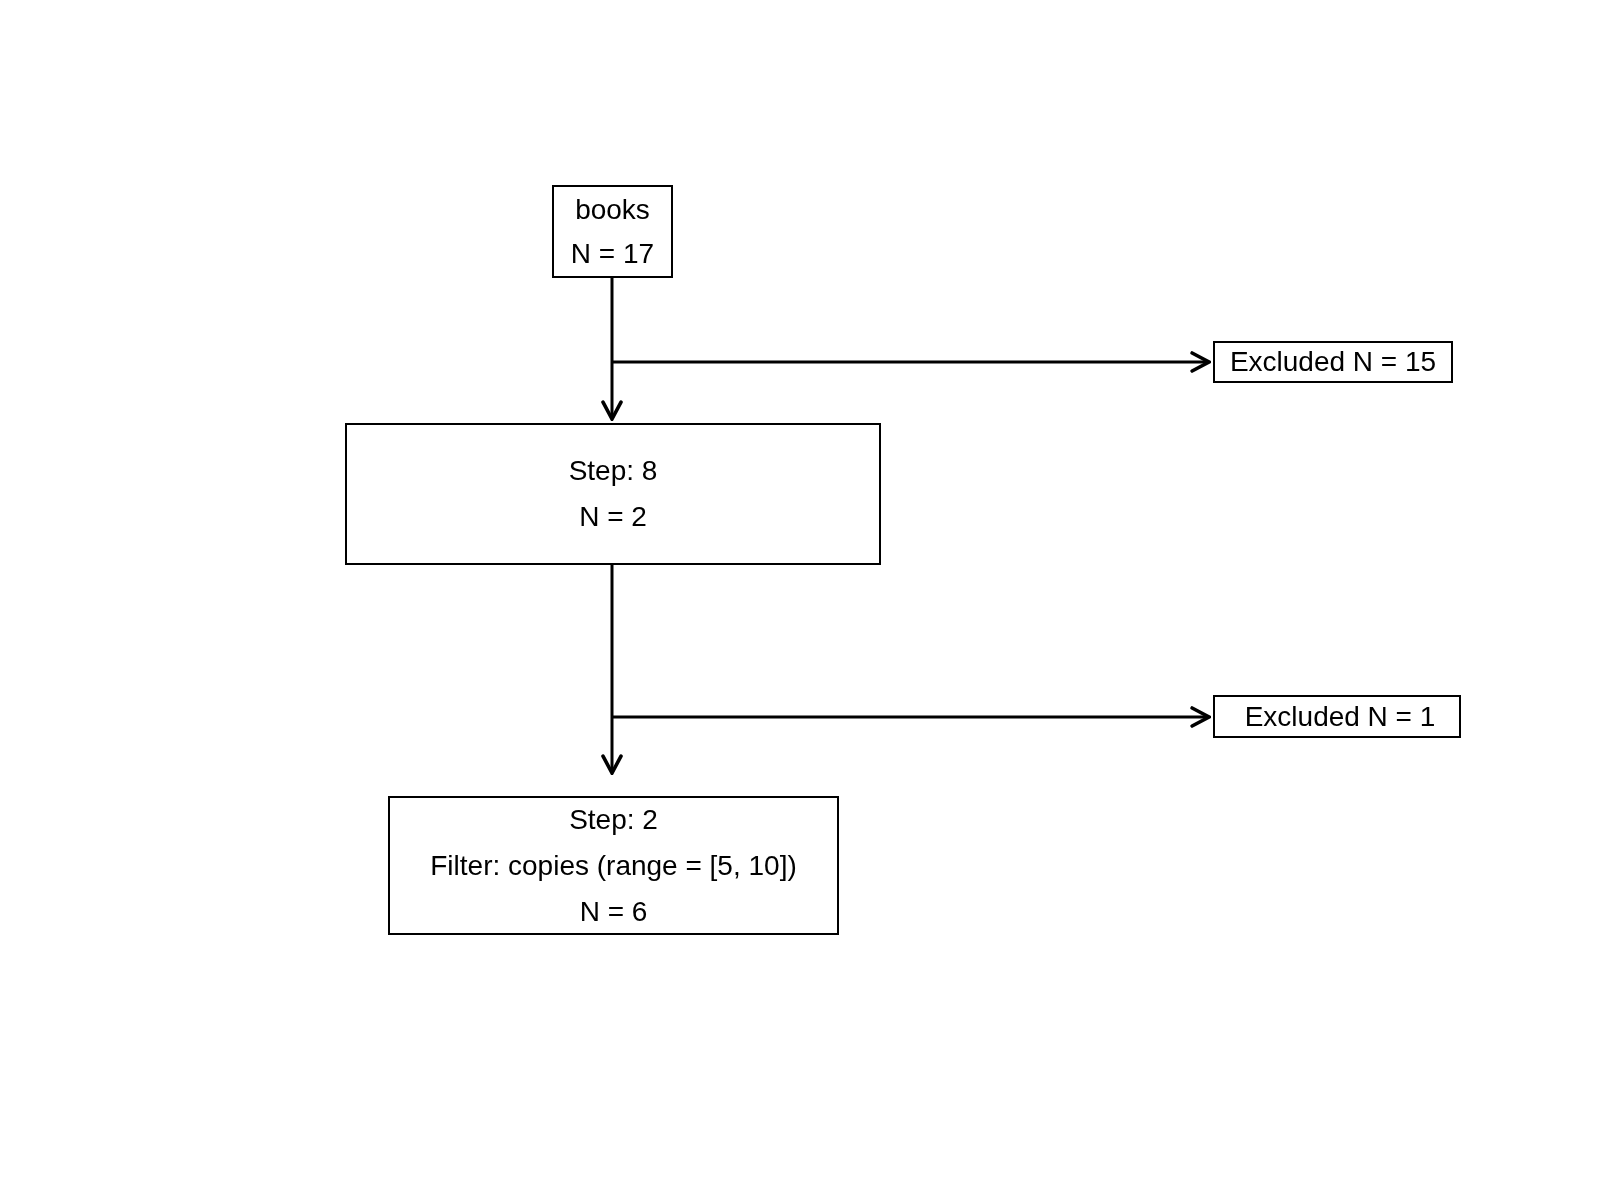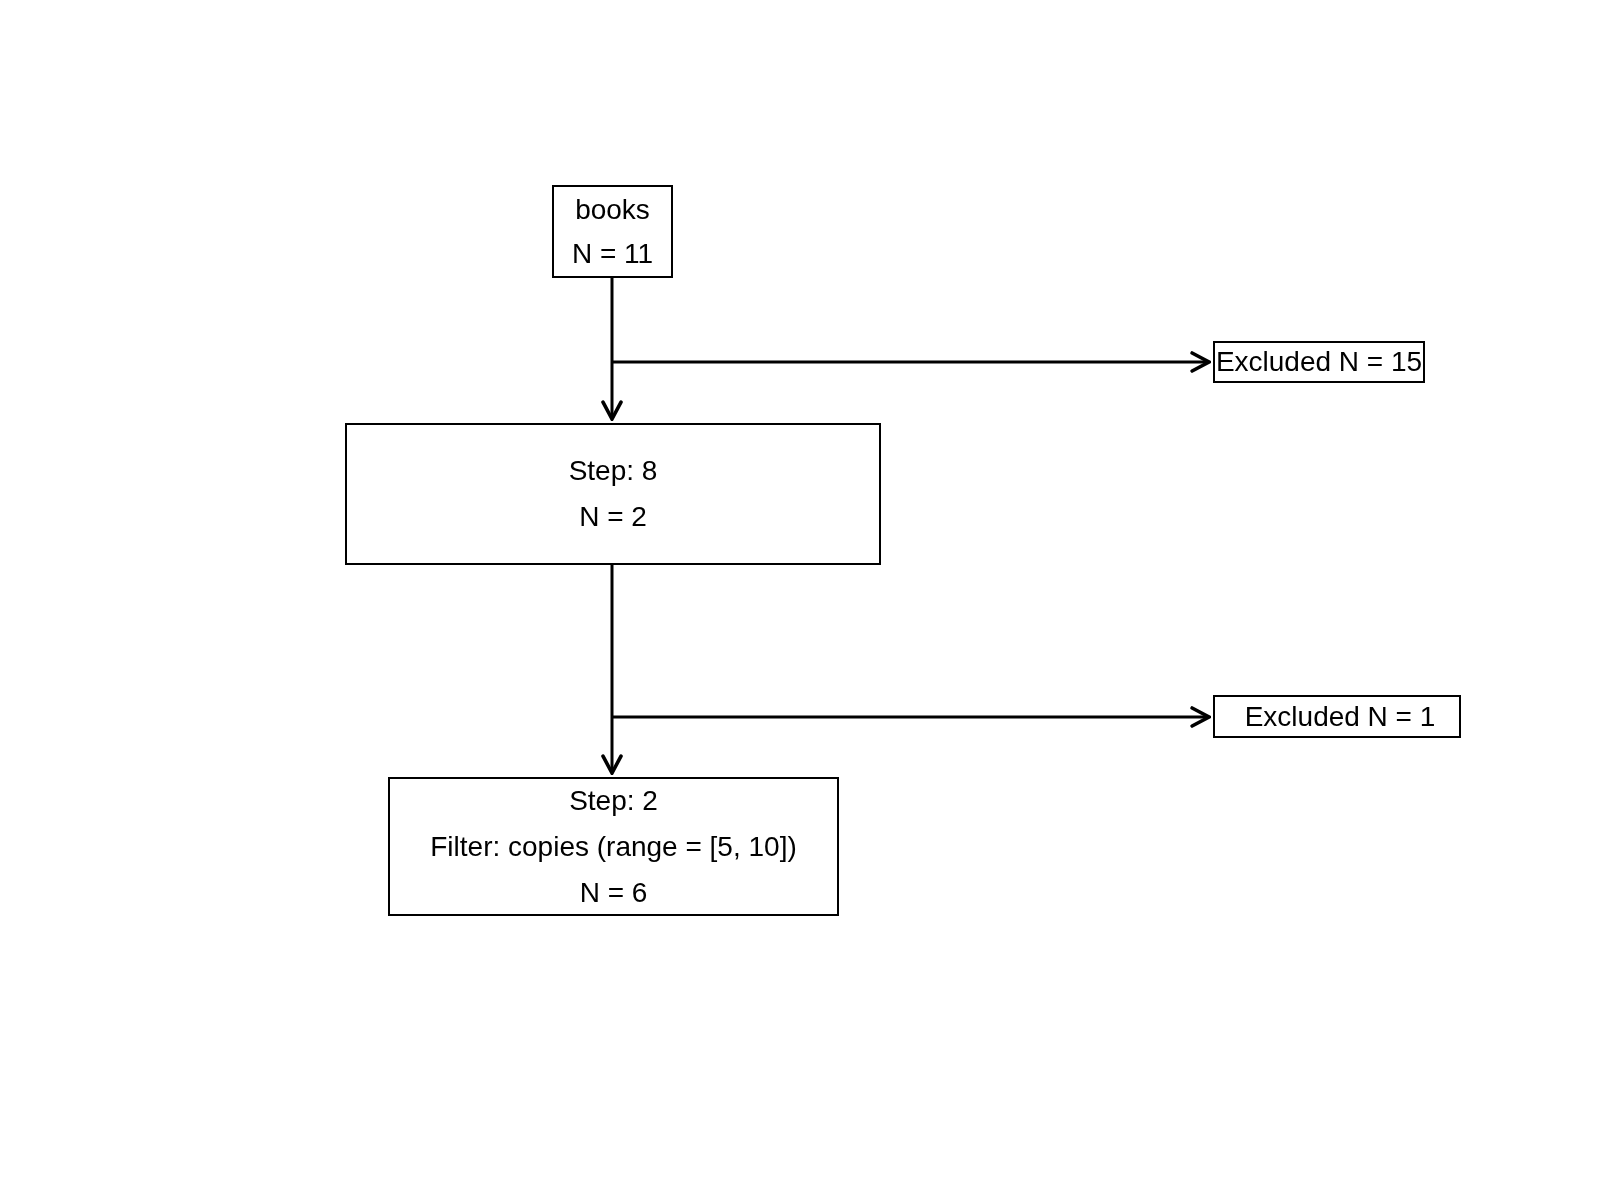--- a/index.html
+++ b/index.html
@@ -32,22 +32,22 @@
     flex-direction: column;
     justify-content: center;
     align-items: center;
     text-align: center;
     font-size: 28px;
     line-height: 44px;
     white-space: nowrap;
   }
   .node-books    { left: 552px;  top: 185px; width: 121px; height: 93px;  }
   .node-step1    { left: 345px;  top: 423px; width: 536px; height: 142px; line-height: 46px; }
-  .node-step2    { left: 388px;  top: 777px; width: 451px; height: 139px; line-height: 46px; }
-  .node-excluded1{ left: 1213px; top: 341px; width: 212px; height: 42px;  line-height: 38px; }
+  .node-step2    { left: 388px;  top: 796px; width: 451px; height: 139px; line-height: 46px; }
+  .node-excluded1{ left: 1213px; top: 341px; width: 240px; height: 42px;  line-height: 38px; }
   .node-excluded2{ left: 1213px; top: 695px; width: 248px; height: 43px;  line-height: 38px; padding-left: 6px; }
 </style>
 </head>
 <body>
 
 <div class="canvas">
 
   <svg class="edges" viewBox="0 0 1600 1200" xmlns="http://www.w3.org/2000/svg">
     <defs>
       <marker id="arrow" viewBox="0 0 10 10" refX="9" refY="5" markerWidth="7.5" markerHeight="7.5" orient="auto-start-reverse">
@@ -55,21 +55,21 @@
       </marker>
     </defs>
     <path d="M 612 277 L 612 419" stroke="#000000" stroke-width="3" fill="none" marker-end="url(#arrow)"></path>
     <path d="M 612 362 L 1209 362" stroke="#000000" stroke-width="3" fill="none" marker-end="url(#arrow)"></path>
     <path d="M 612 564 L 612 773" stroke="#000000" stroke-width="3" fill="none" marker-end="url(#arrow)"></path>
     <path d="M 612 717 L 1209 717" stroke="#000000" stroke-width="3" fill="none" marker-end="url(#arrow)"></path>
   </svg>
 
   <div class="node node-books">
     <div>books</div>
-    <div>N = 11</div>
+    <div>N = 17</div>
   </div>
 
   <div class="node node-step1">
     <div>Step: 8</div>
     <div>N = 2</div>
   </div>
 
   <div class="node node-excluded1">
     <div>Excluded N = 15</div>
   </div>

